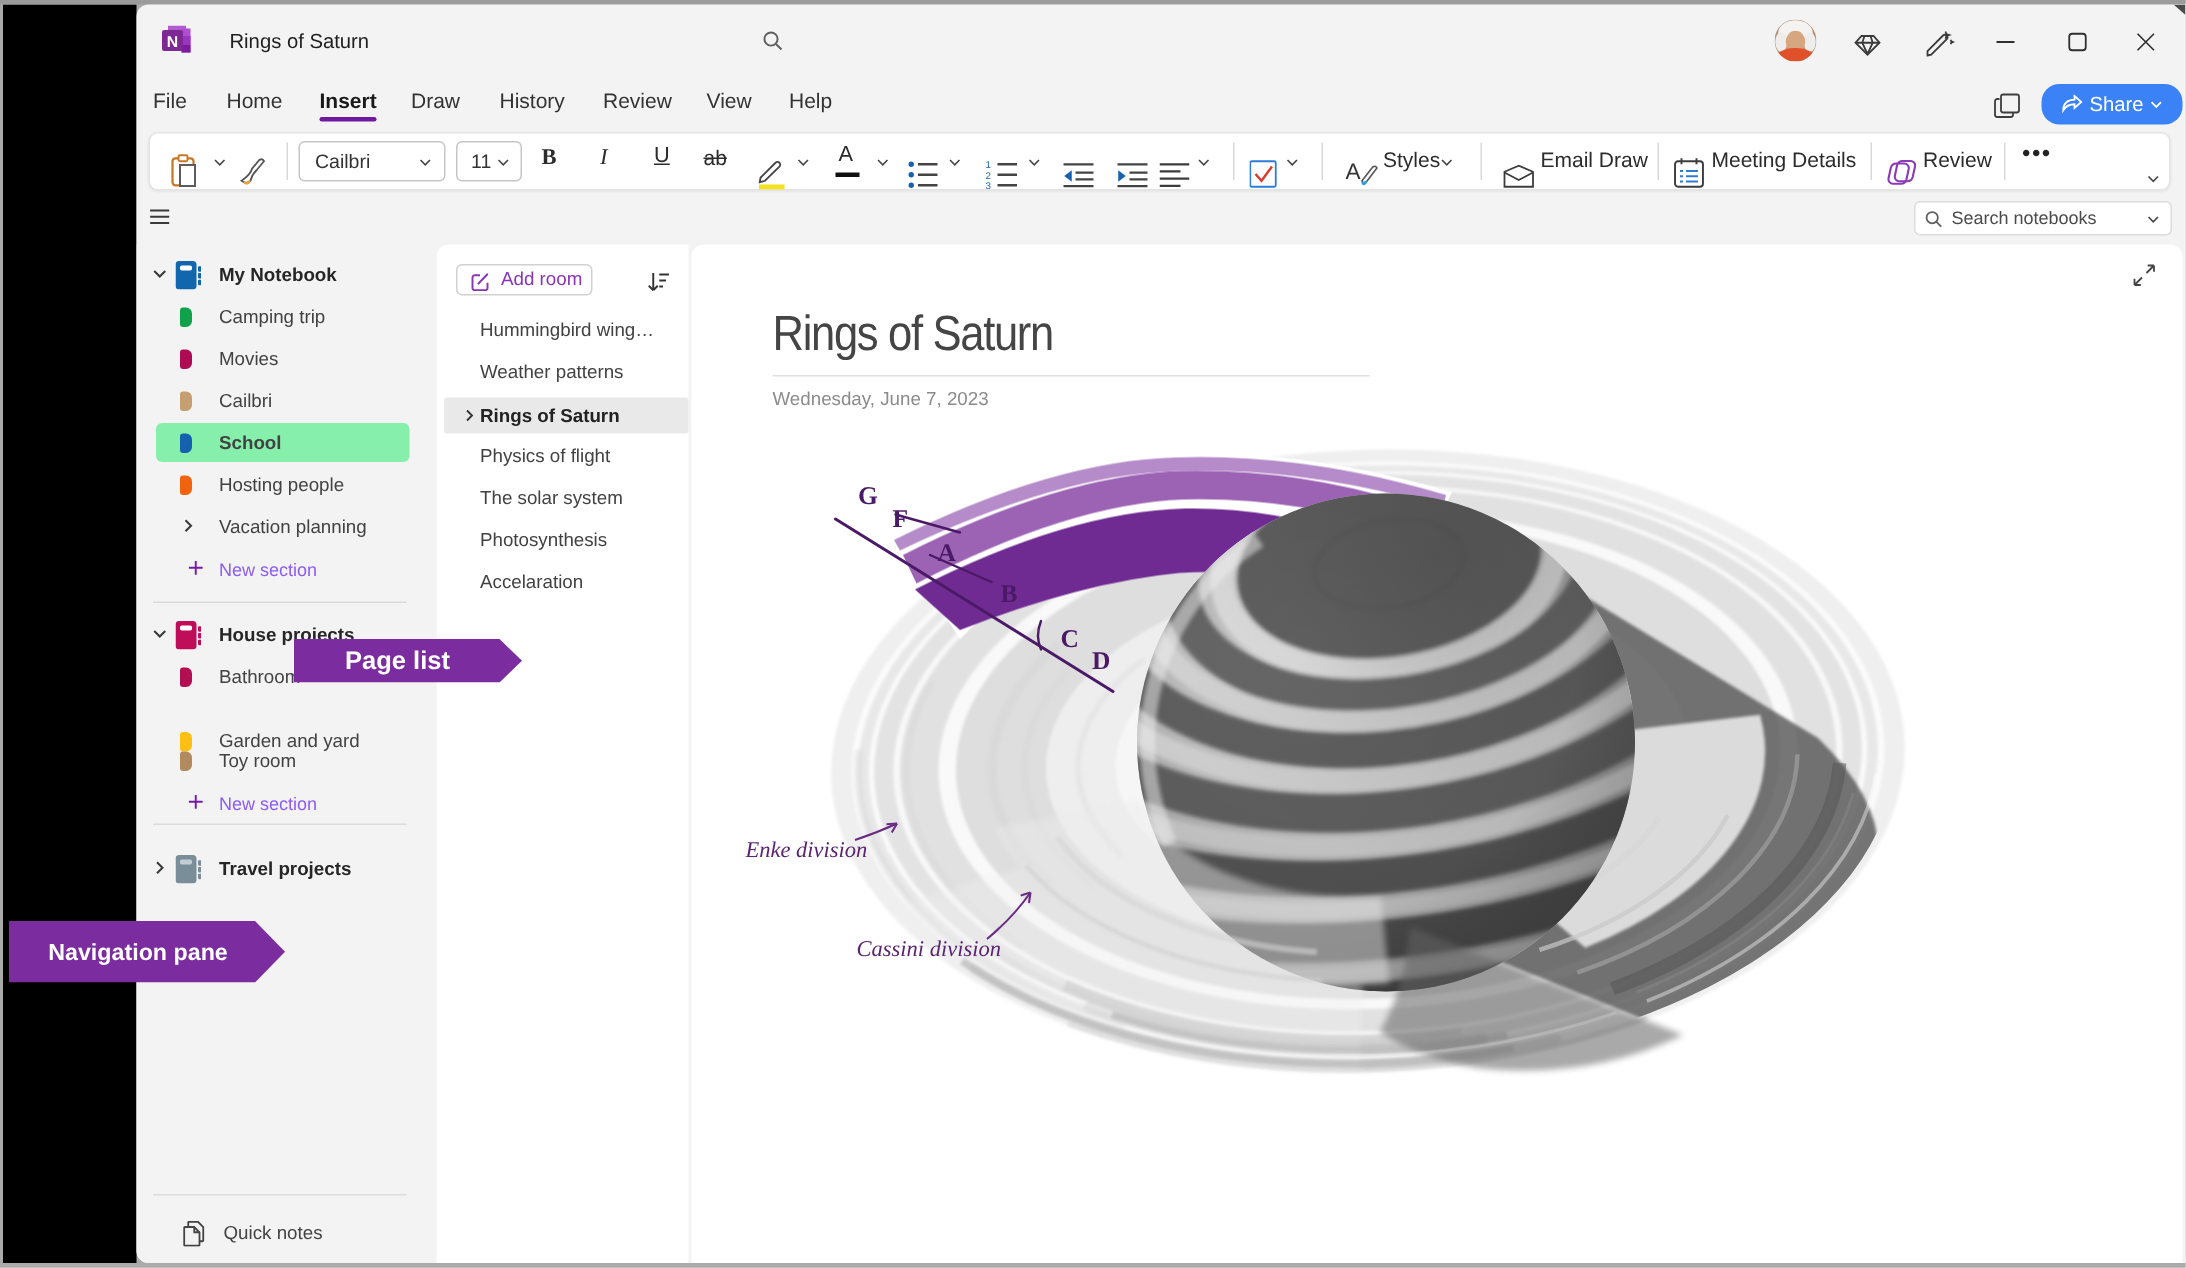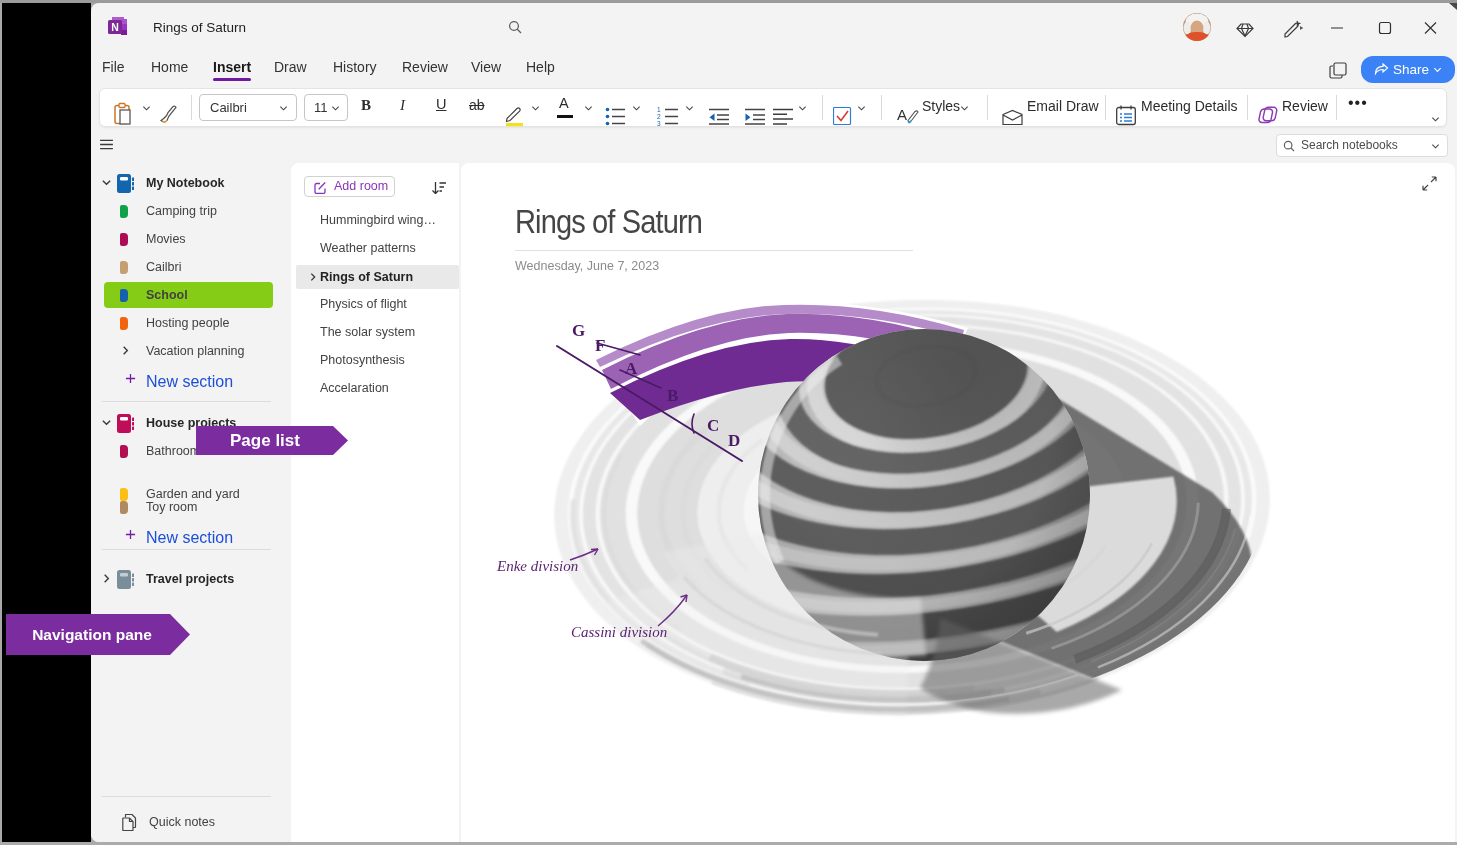--- a/index.html
+++ b/index.html
@@ -29,27 +29,27 @@
 
 .hamb{position:absolute;left:9px;top:136px;width:13px;height:11px}
 .nbsearch{position:absolute;left:1185px;top:131px;width:172px;height:23px;background:#fff;border:1px solid #dcdcdc;border-radius:4px;font-size:12px;color:#4b4b4b;line-height:21px;padding-left:24px}
 
 .navpane{position:absolute;left:0;top:160px;width:200px;bottom:0;background:#f3f3f3}
 .pagecard{position:absolute;left:200px;top:160px;width:168px;bottom:0;background:#fff;border-radius:8px 0 0 0}
 .content{position:absolute;left:370px;top:160px;right:2px;bottom:0;background:#fff;border-radius:8px 8px 0 0}
 .nrow{position:absolute;left:13px;width:169px;height:26px;border-radius:4px;font-size:12.5px;color:#424242;line-height:26px}
 .nrow .lbl{position:absolute;left:42px;top:0;white-space:nowrap}
 .nrow.nb .lbl{font-weight:700;color:#262626}
-.nrow.sel{background:#84cc16}
+.nrow.sel{background:#86efac}
 .nrow.sel .lbl{font-weight:700}
 .chevr{position:absolute;left:-3px;top:7px;width:11px;height:11px;color:#424242}
 .sbar{position:absolute;left:16px;top:7px;width:8px;height:13px;border-radius:2px 4px 4px 2px}
 .nbicon{position:absolute;left:13px;top:3px;width:17px;height:20px}
 .ndiv{position:absolute;left:11px;width:169px;height:1px;background:#dcdcdc}
-.newsec{position:absolute;left:55px;font-size:16px;color:#1d4ed8}
+.newsec{position:absolute;left:55px;font-size:12px;color:#8b5cf6}
 .plus{position:absolute;left:34px;width:11px;height:11px;color:#7719aa}
 .addpage{position:absolute;left:213px;top:173px;width:91px;height:21px;border:1px solid #d1d1d1;border-radius:4px;background:#fff;color:#8a35b5;font-size:12.5px;line-height:19px}
 .prow{position:absolute;left:205px;width:163px;height:24px;font-size:12.5px;color:#424242;line-height:24px}
 .prow .lbl{position:absolute;left:24px;white-space:nowrap}
 .prow.sel{background:#e9e9e9;border-radius:2px}
 .prow.sel .lbl{font-weight:700;color:#222}
 .qnotes{position:absolute;left:13px;bottom:7px;width:175px;height:26px;font-size:12.5px;color:#424242;line-height:26px}
 
 .ptitle{position:absolute;left:424px;top:200px;font-size:33px;font-weight:400;color:#454545;letter-spacing:-1px;transform:scale(.88,1);transform-origin:left top}
 .pdate{position:absolute;left:424px;top:256px;font-size:12.5px;color:#8b8b8b}

